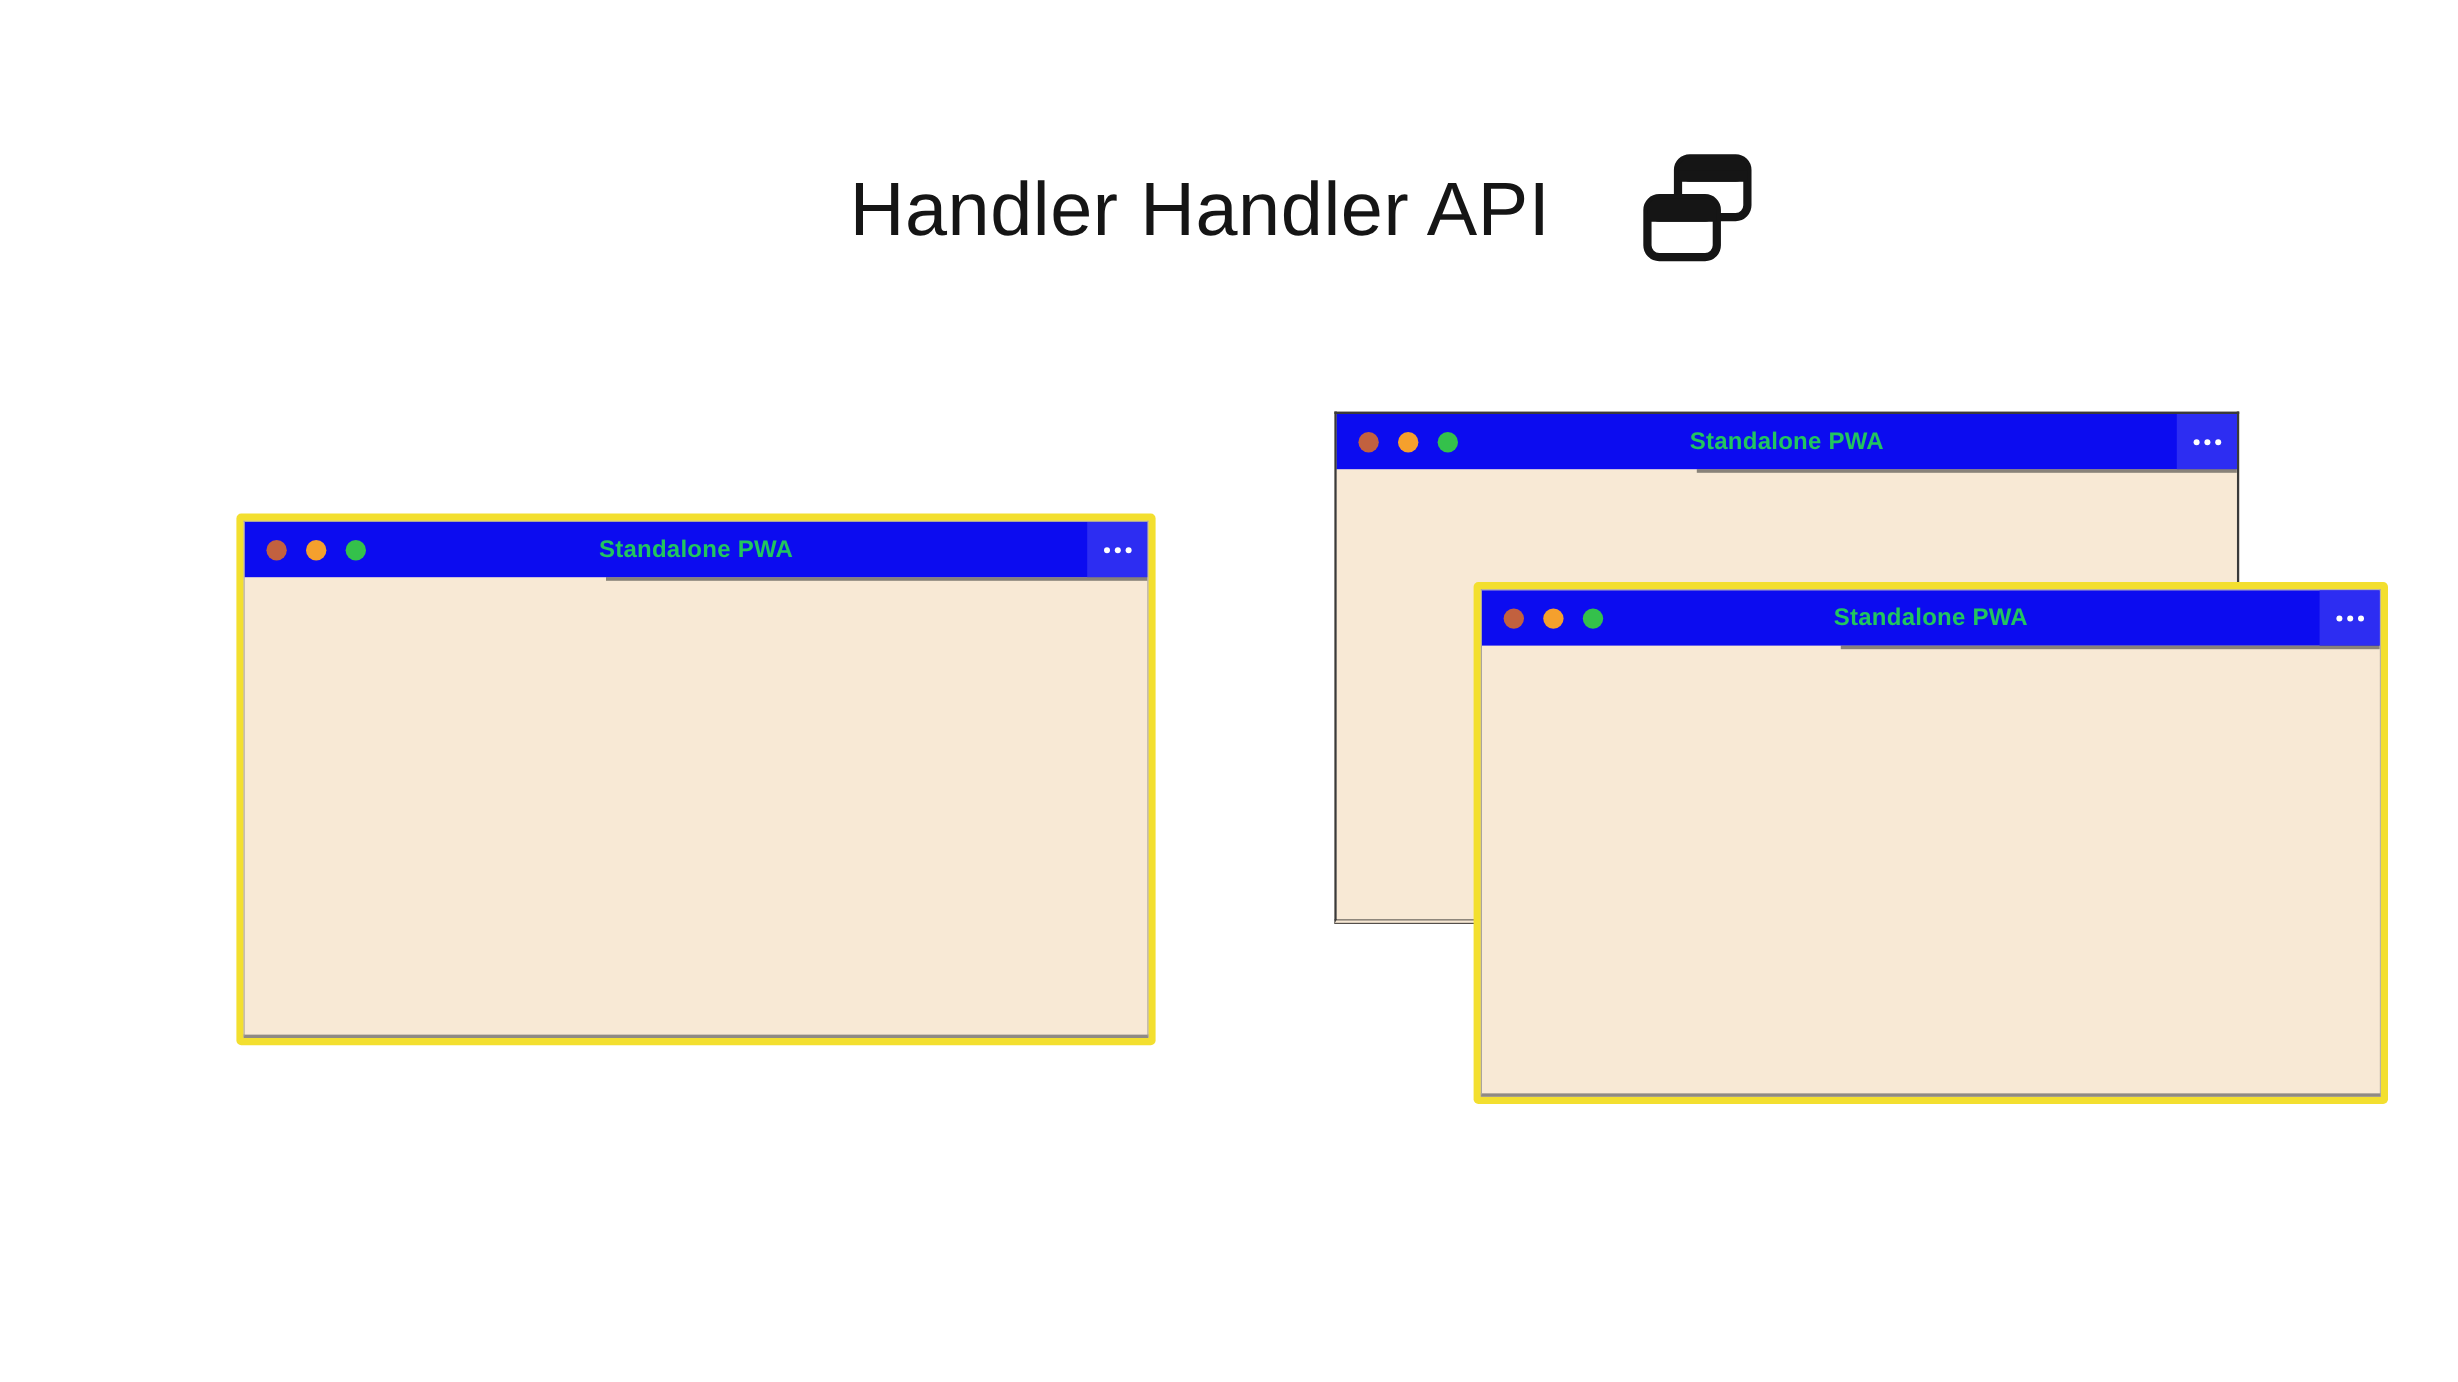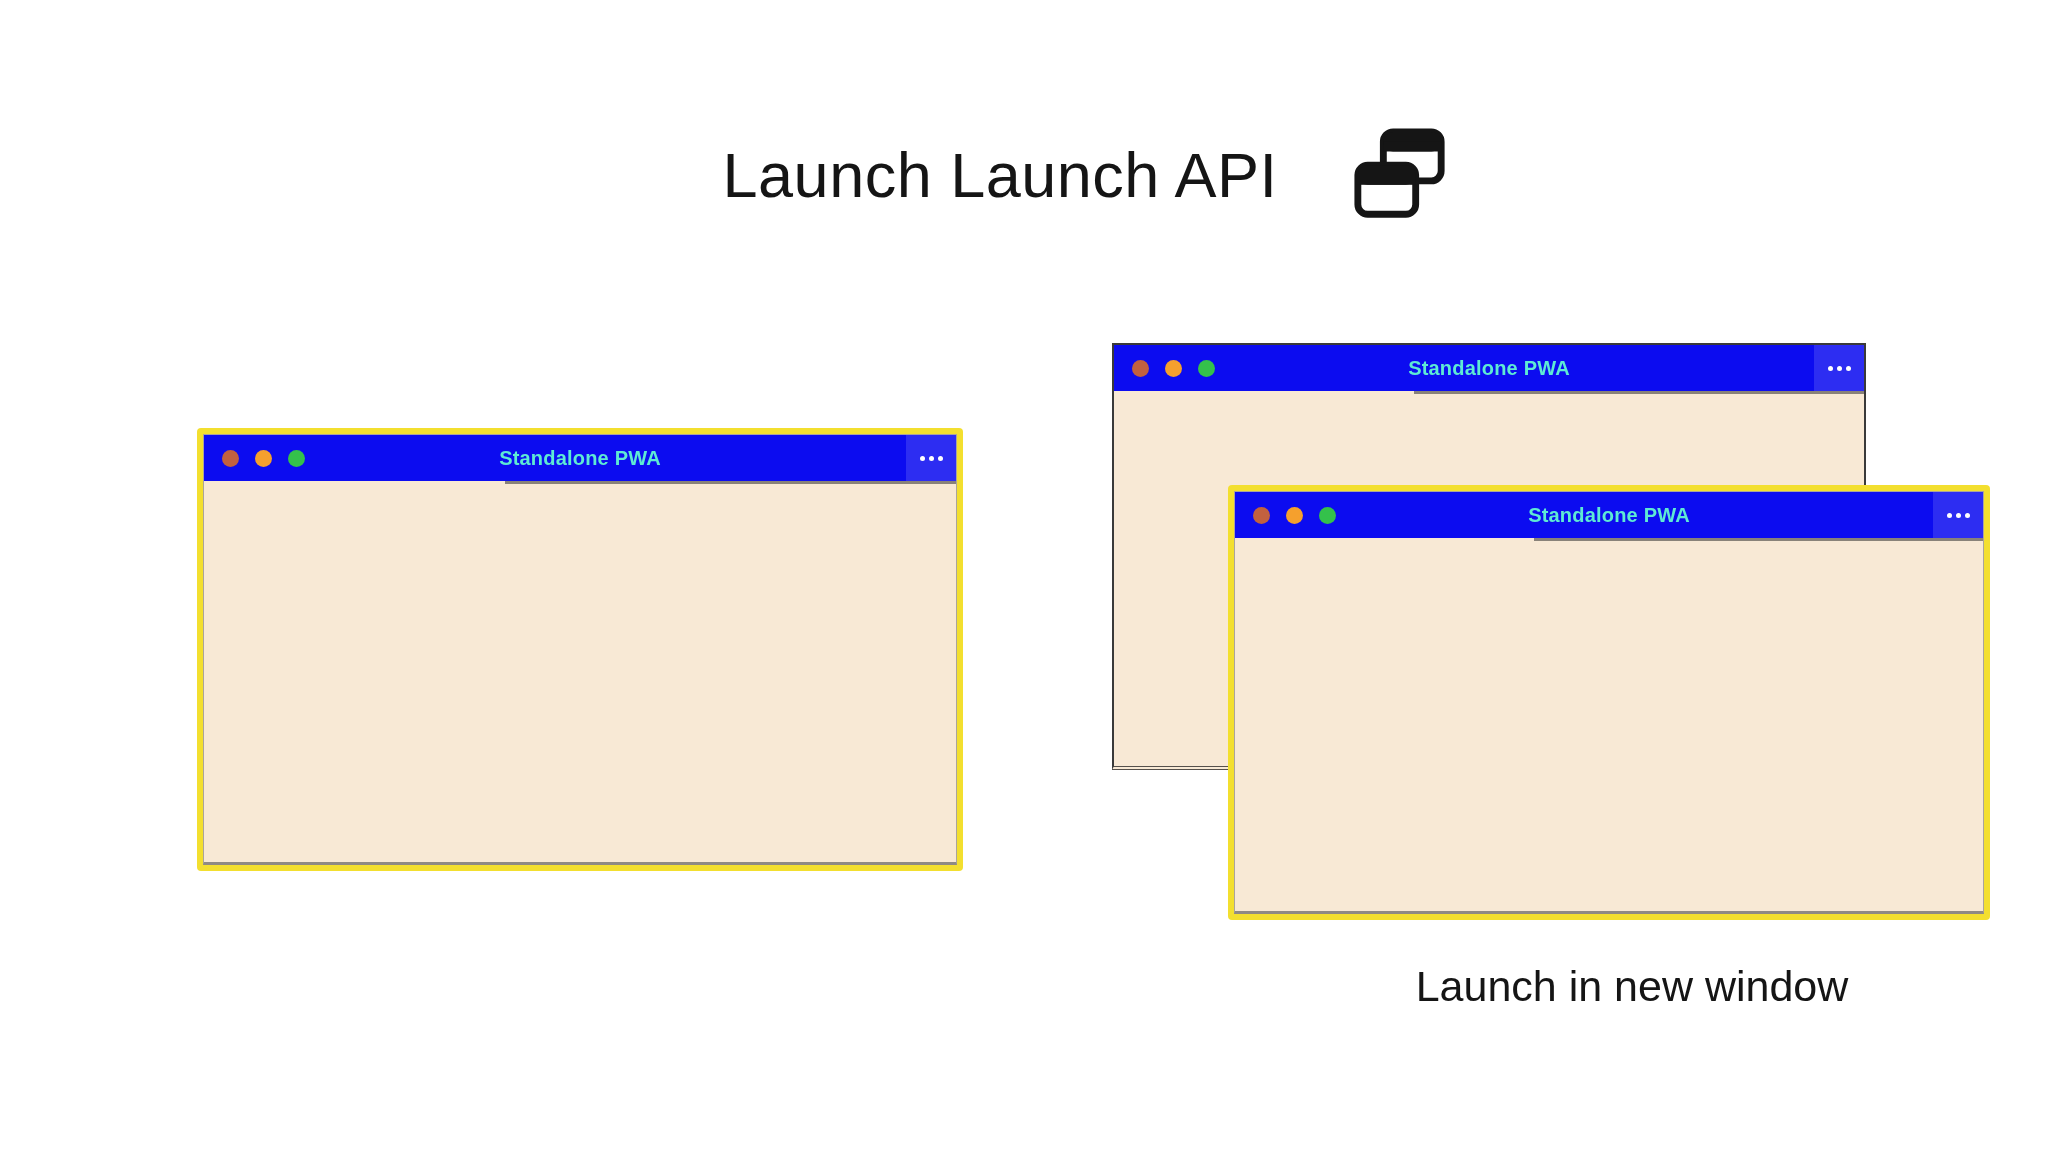--- a/index.html
+++ b/index.html
@@ -100,21 +100,21 @@
     height: 17px;
     border-radius: 50%;
   }
   .dot.red    { background: var(--traffic-red, #c2613f); }
   .dot.orange { background: var(--traffic-orange, #f5a02d); }
   .dot.green  { background: var(--traffic-green, #34c14b); }
 
   .window-title {
     width: 100%;
     text-align: center;
-    color: #5eead4;
+    color: #22c55e;
     font-size: 20px;
     font-weight: 600;
     letter-spacing: 0.2px;
   }
   .menu-btn {
     position: absolute;
     right: 0;
     top: 0;
     height: 100%;
     width: 50px;
@@ -146,21 +146,21 @@
   }
   .caption.left  { left: 197px;  width: 766px; top: 962px; }
   .caption.right { left: 1232px; width: 800px; top: 962px; }
 </style>
 </head>
 <body>
 
 <div class="canvas">
 
   <div class="header">
-    <div class="header-title">Launch Launch API</div>
+    <div class="header-title">Handler Handler API</div>
     <svg class="header-icon" viewBox="0 0 100 100" aria-hidden="true">
 
       <g>
         <rect x="33" y="6" width="59" height="50" rx="10" fill="#ffffff" stroke="#151515" stroke-width="7"></rect>
         <rect x="33" y="6" width="59" height="20" rx="10" fill="#151515"></rect>
         <rect x="33" y="16" width="59" height="10" fill="#151515"></rect>
       </g>
 
       <g>
         <rect x="7" y="40" width="59" height="50" rx="10" fill="#ffffff" stroke="#151515" stroke-width="7"></rect>
@@ -223,15 +223,14 @@
           <span class="mdot"></span>
           <span class="mdot"></span>
           <span class="mdot"></span>
         </div>
         <div class="bar-shadow"></div>
       </div>
       <div class="window-body"></div>
     </div>
   </div>
 
-  <div class="caption right">Launch in new window</div>
 
 </div>
 
 </body></html>

